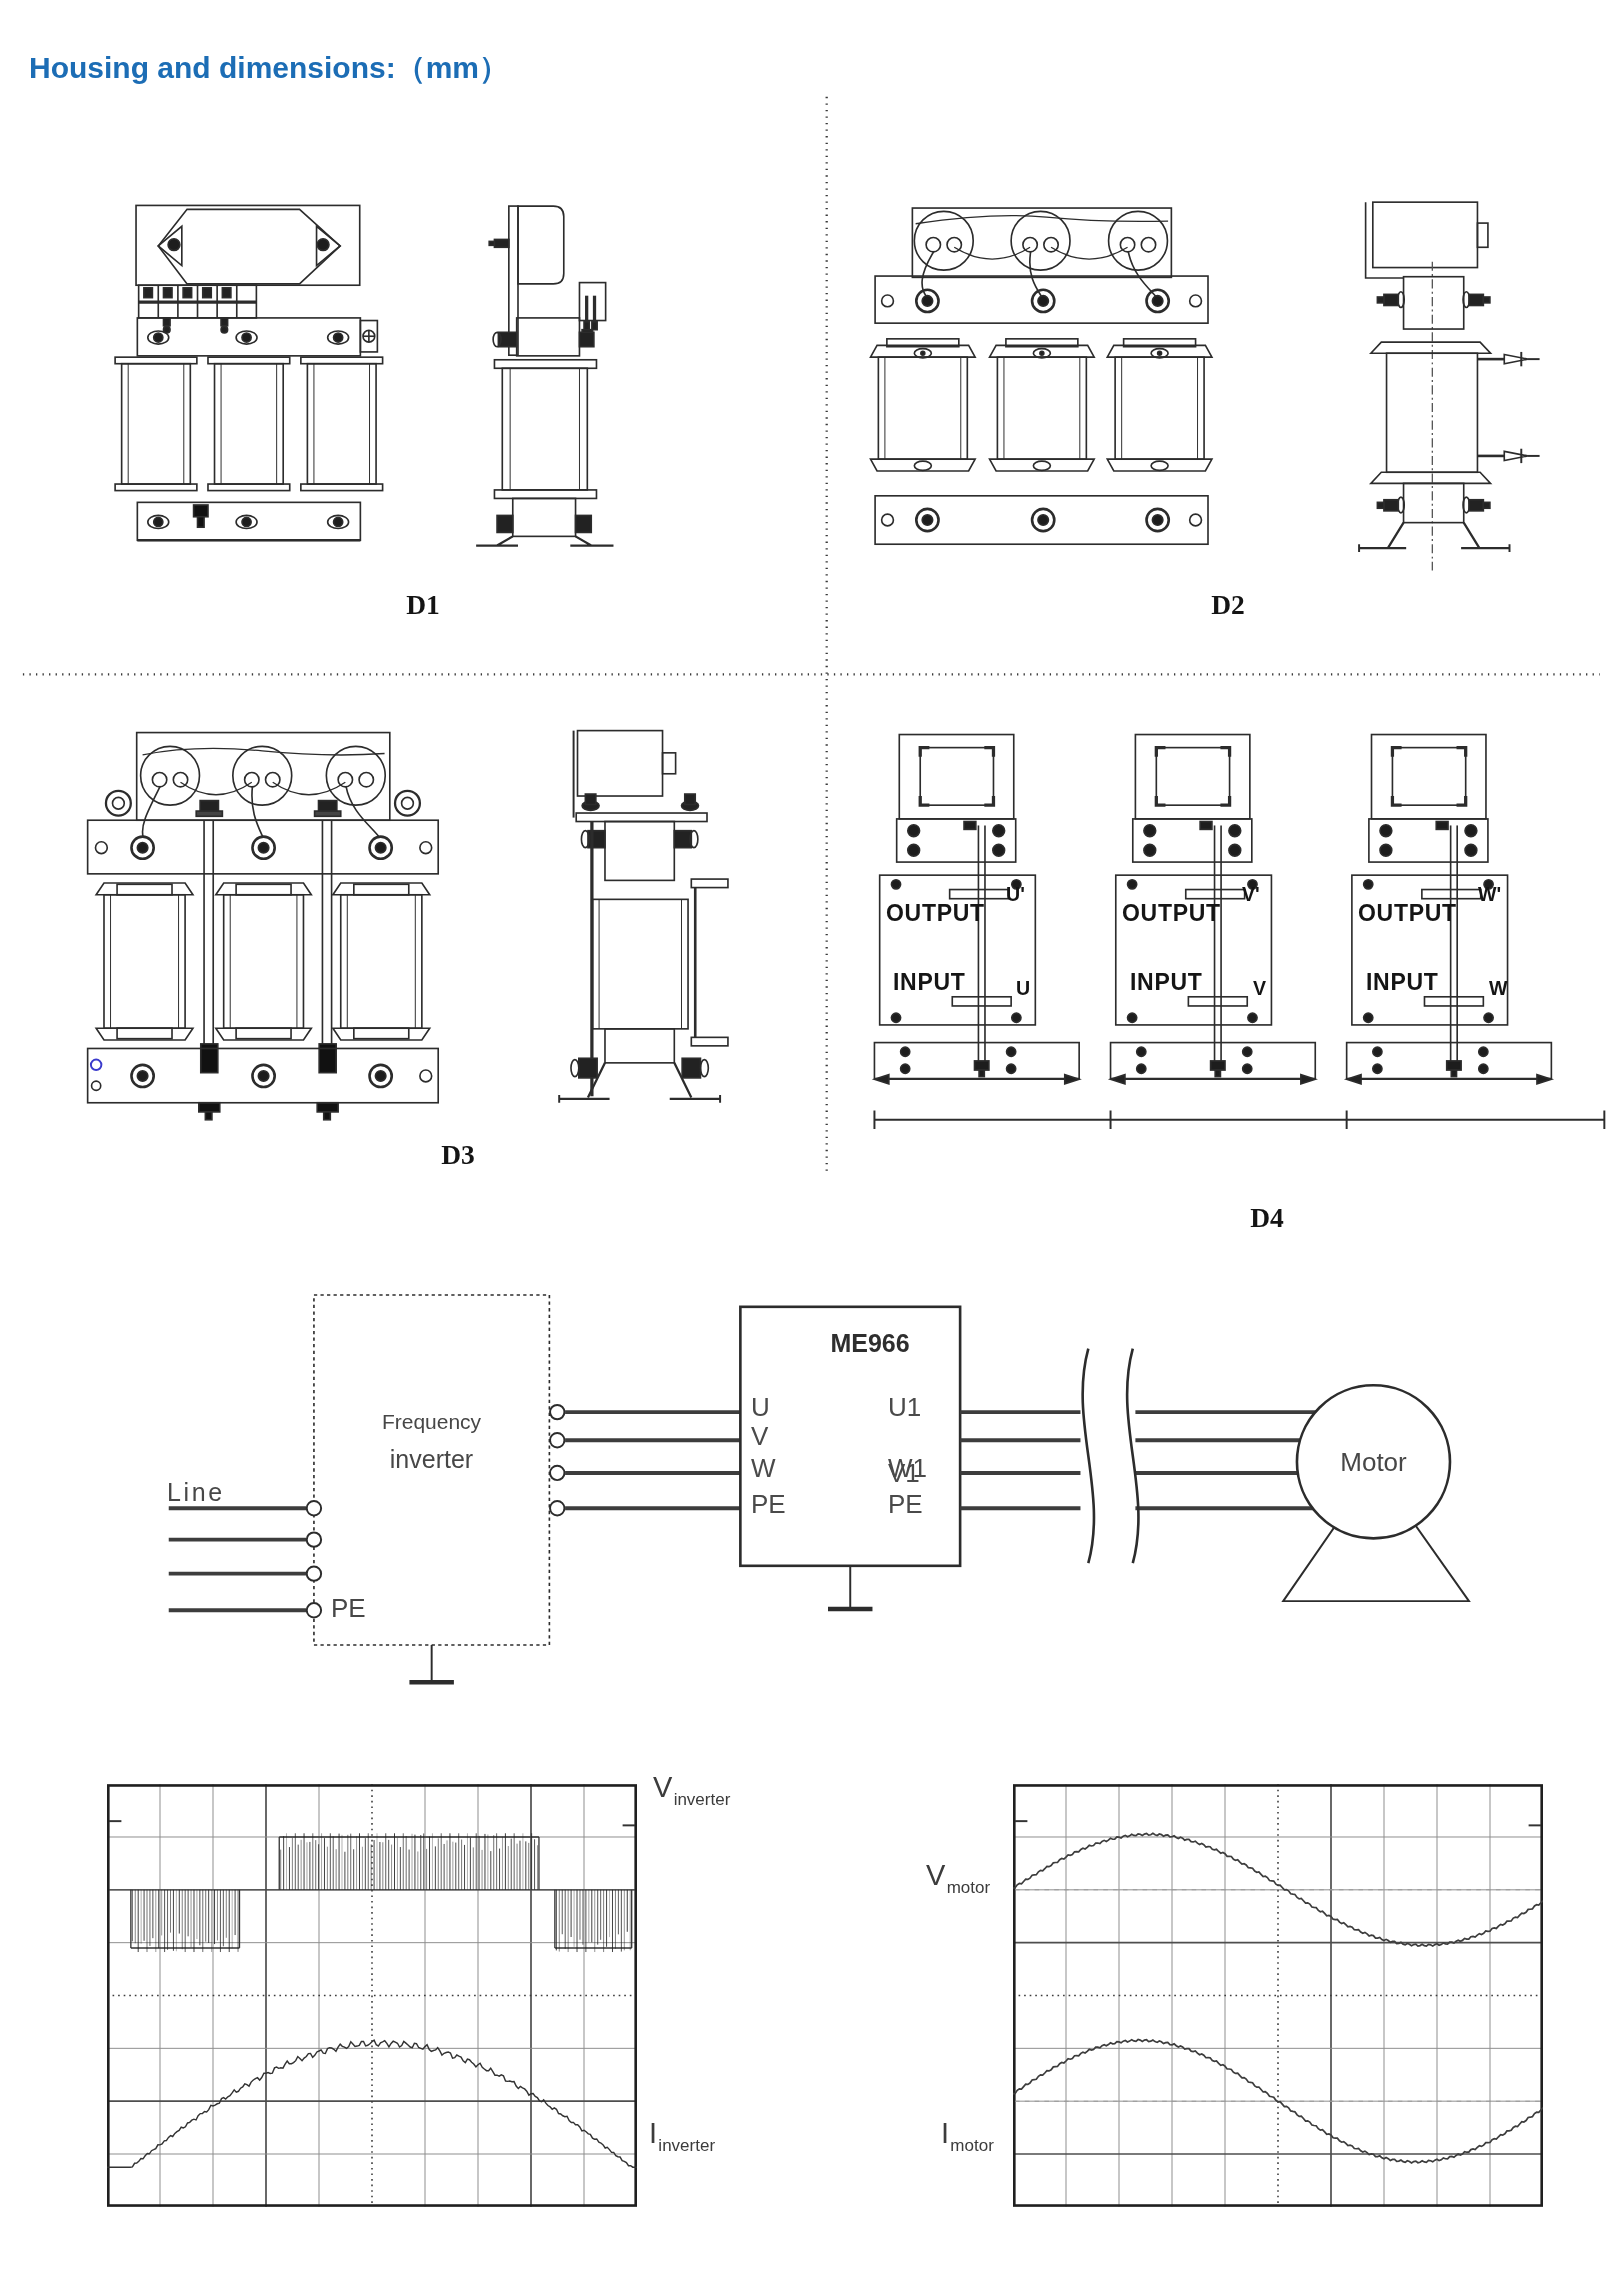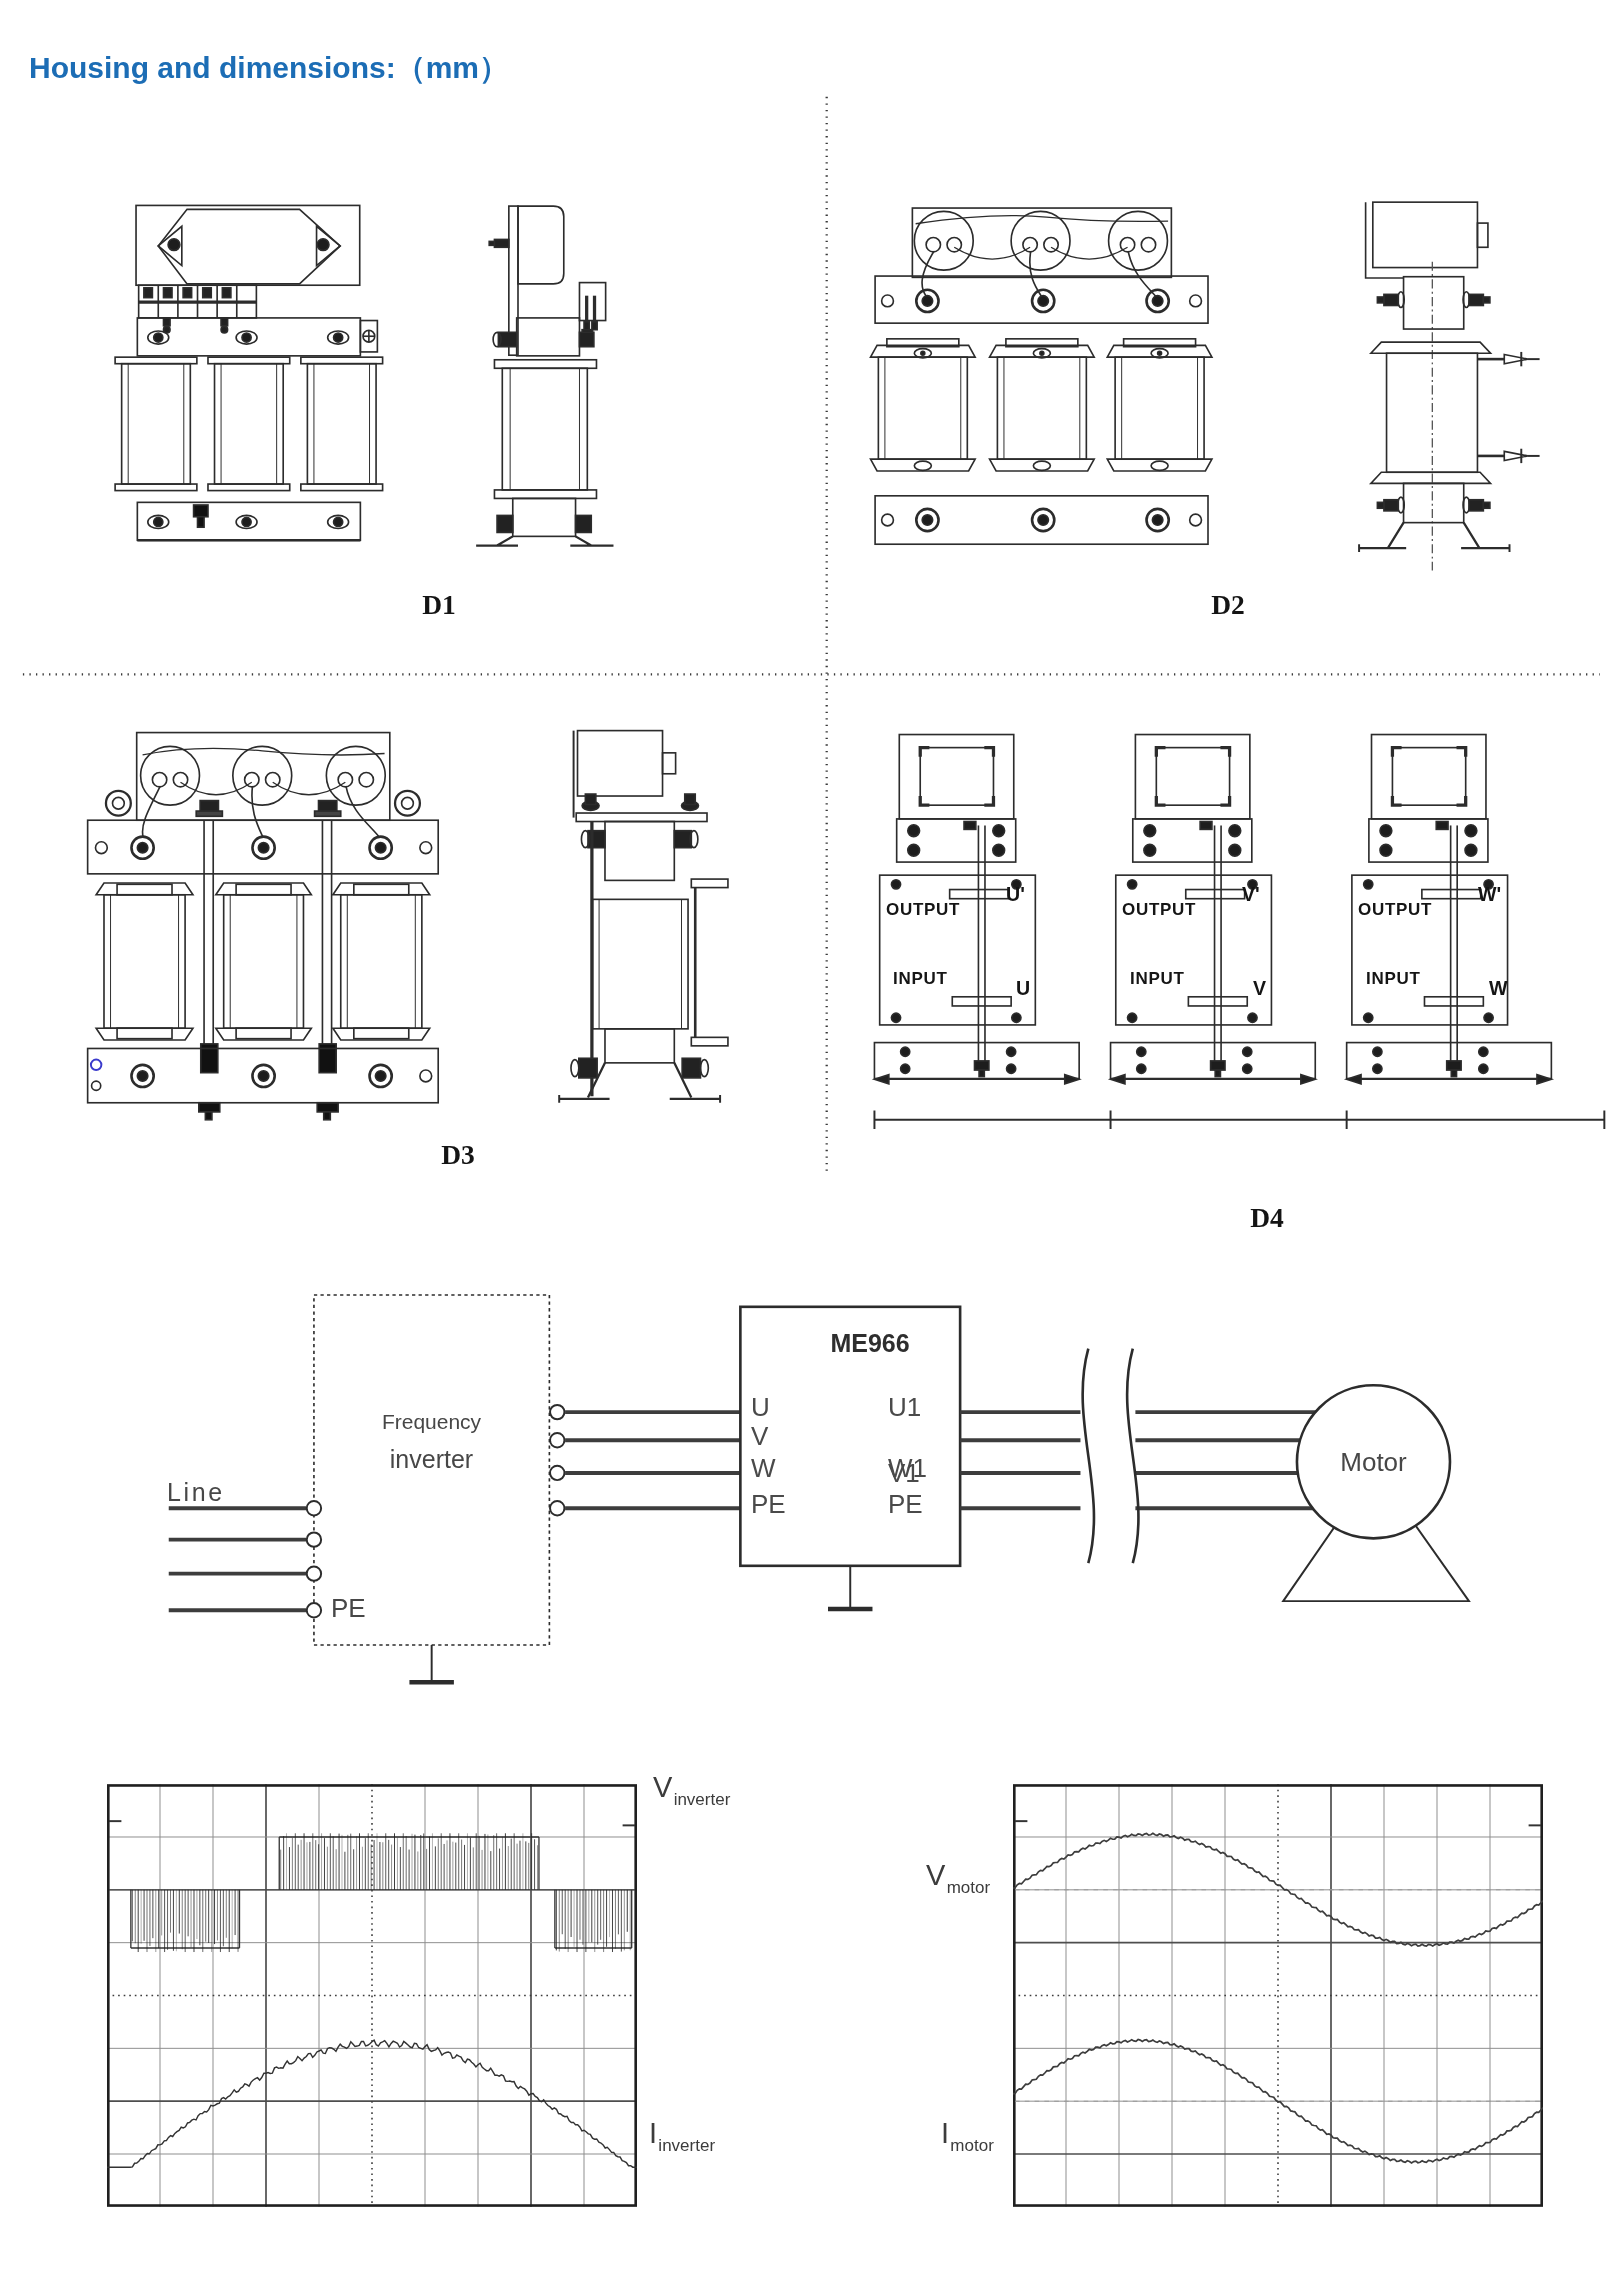--- a/index.html
+++ b/index.html
@@ -3,23 +3,23 @@
 <meta charset="utf-8">
 <style>
   html,body{margin:0;padding:0;background:#fff;}
   #page{position:relative;width:1622px;height:2284px;background:#ffffff;overflow:hidden;
         font-family:"Liberation Sans",sans-serif;}
   #art{position:absolute;left:0;top:0;}
   .txt{position:absolute;white-space:nowrap;}
   #page-title{left:29px;top:48px;font-size:30px;font-weight:700;letter-spacing:0px;}
   .dlabel{font-family:"Liberation Serif",serif;font-weight:700;font-size:27.5px;color:#141414;
           width:78px;text-align:center;}
-  #d1-label{left:400px;top:589px;} #d2-label{left:1189px;top:589px;}
+  #d1-label{left:384px;top:589px;} #d2-label{left:1189px;top:589px;}
   #d3-label{left:419px;top:1139px;} #d4-label{left:1228px;top:1202px;}
-  .d4txt{font-size:17px;font-weight:700;color:#151515;letter-spacing:0.7px;}
+  .d4txt{font-size:23px;font-weight:700;color:#151515;letter-spacing:0.7px;}
   .d4term{font-size:19.6px;font-weight:700;color:#151515;}
   .cir{color:#474747;}
   #lbl-line{left:167px;top:1478px;font-size:25px;letter-spacing:2.6px;}
   #lbl-pe-in{left:331px;top:1593px;font-size:26px;}
   #lbl-freq1{left:314px;top:1410px;width:235px;text-align:center;font-size:21px;}
   #lbl-freq2{left:314px;top:1445px;width:235px;text-align:center;font-size:25px;}
   #lbl-me966{left:740px;top:1329px;width:260px;text-align:center;font-size:25px;color:#2e2e2e;font-weight:600;}
   #lbl-motor{left:1308px;top:1447px;width:131px;text-align:center;font-size:26px;}
   .pin{font-size:26px;color:#4a4a4a;}
   .wave-label{color:#3c3c3c;}

